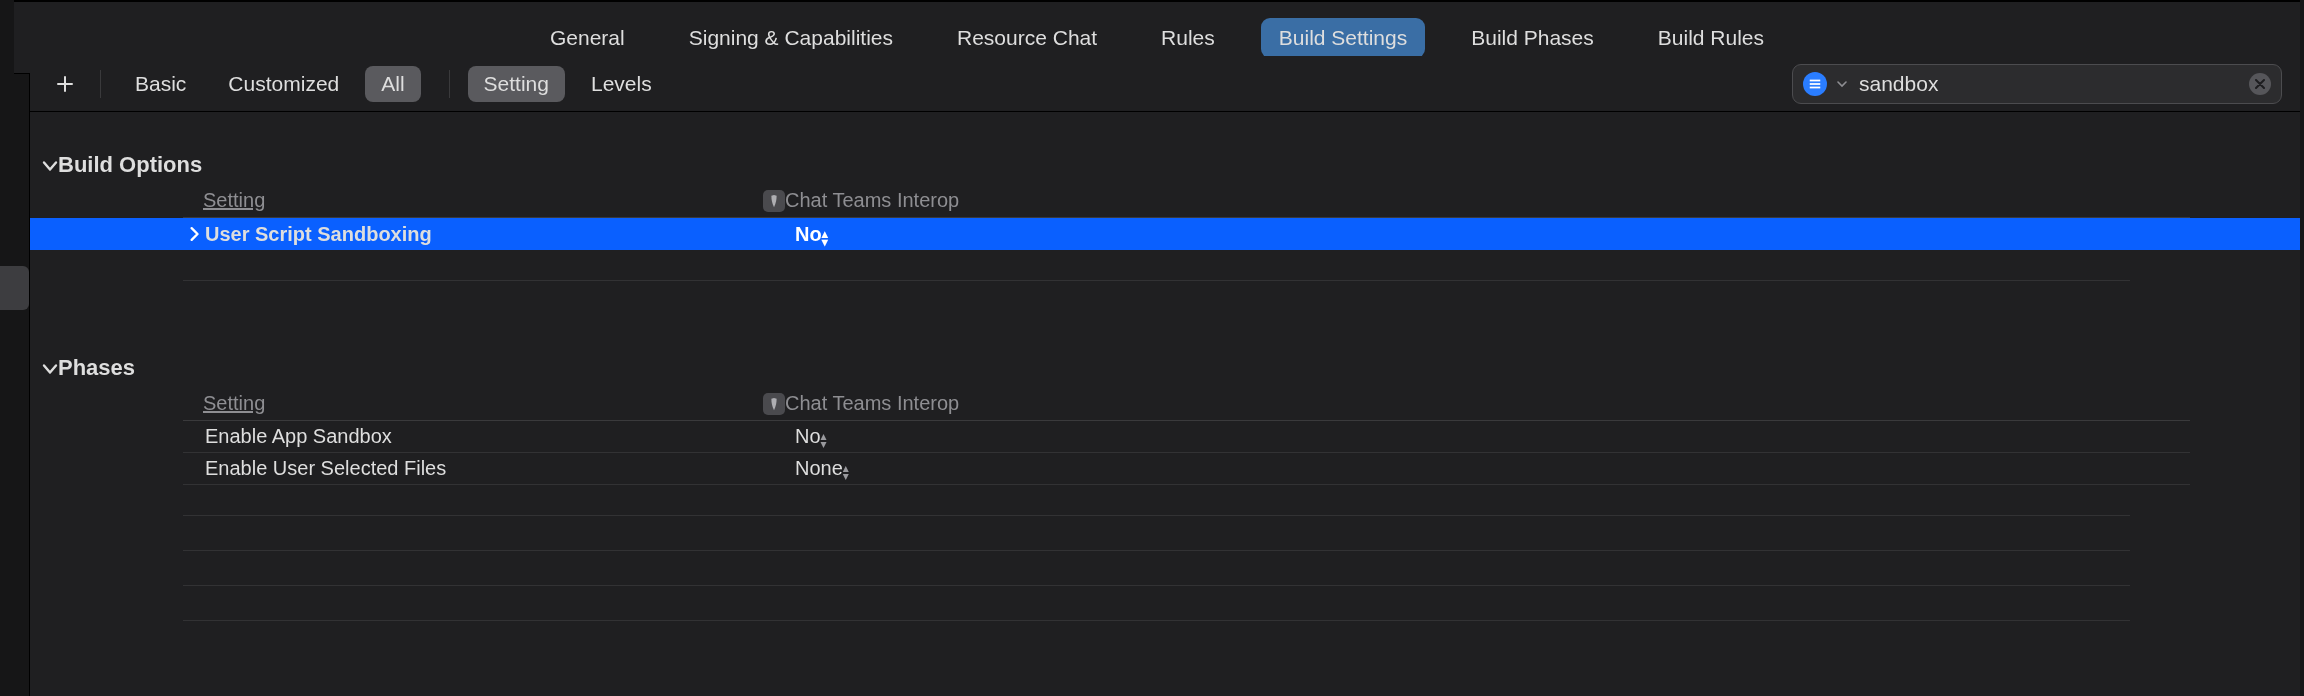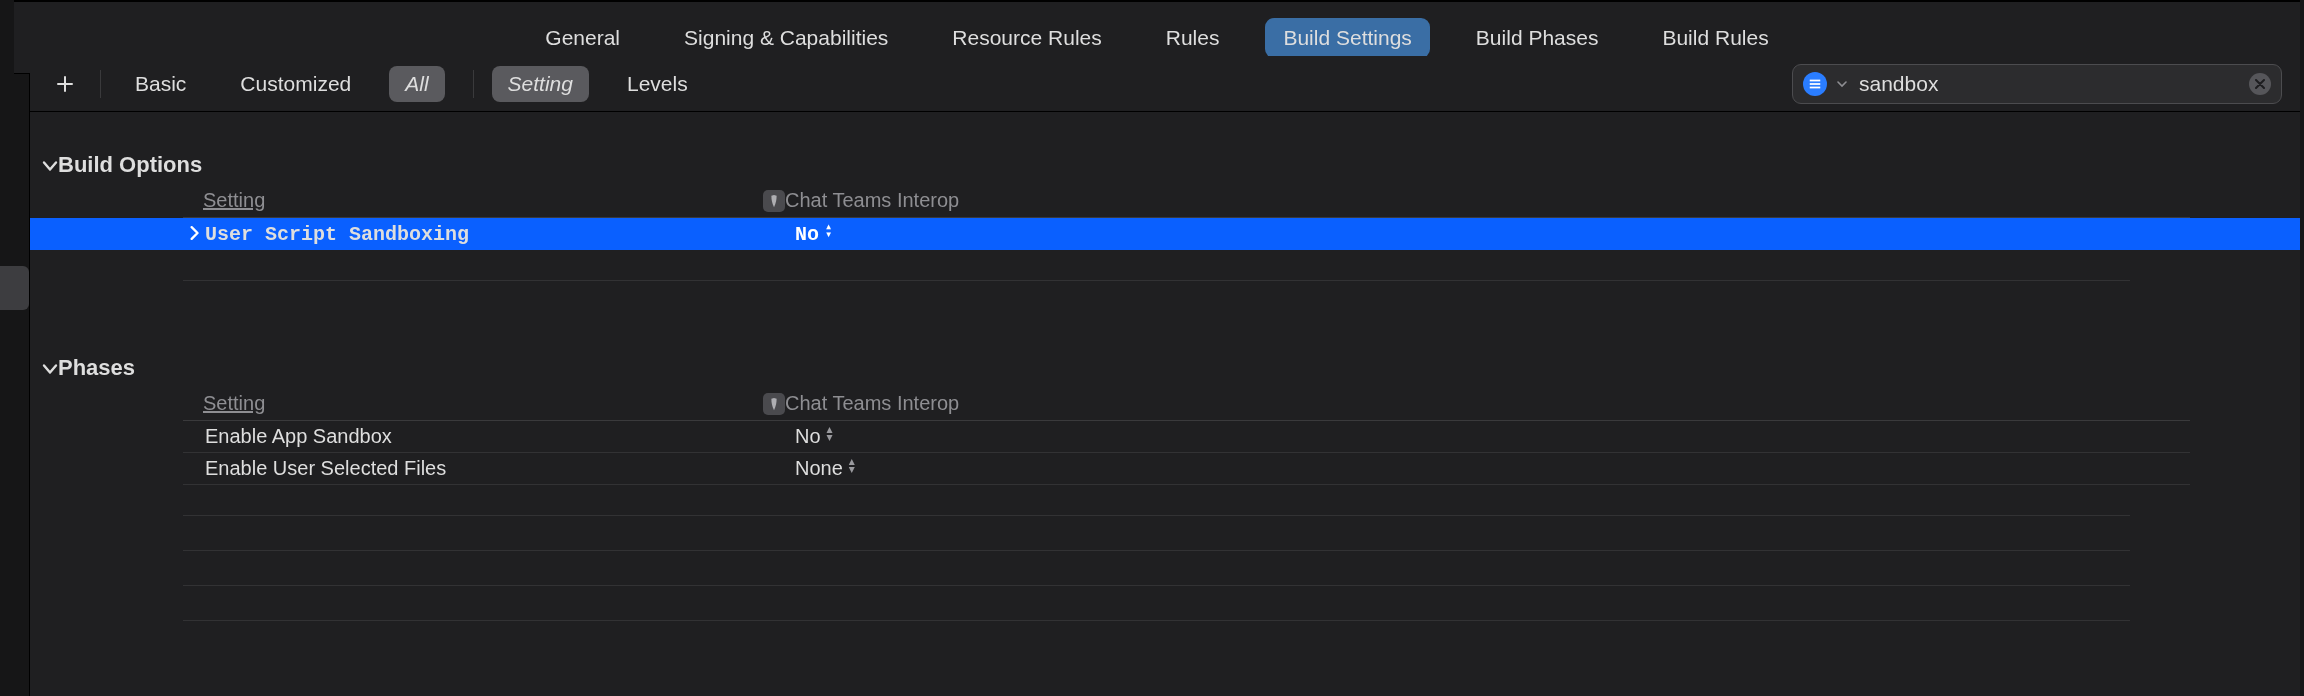--- a/index.html
+++ b/index.html
@@ -85,29 +85,29 @@
   .add-btn {
     width: 34px; height: 34px;
     display: flex; align-items: center; justify-content: center;
     color: var(--text);
   }
   .vsep {
     width: 1px; height: 28px;
     background: var(--divider);
     margin: 0 18px;
   }
-  .seg-group { display: flex; gap: 12px; align-items: center; }
+  .seg-group { display: flex; gap: 0; align-items: center; }
   .seg {
     padding: 6px 16px;
     border-radius: 8px;
     font-size: 21px;
     color: var(--text);
     margin-right: 10px;
   }
-  .seg.selected { background: var(--seg-selected); font-style: italic; }
+  .seg.selected { background: var(--seg-selected); }
   .search-wrap { margin-left: auto; }
   .search {
     display: flex;
     align-items: center;
     width: 490px; height: 40px;
     background: var(--search-bg);
     border: 1px solid #4c4c4f;
     border-radius: 9px;
     padding: 0 10px;
     gap: 10px;
@@ -182,51 +182,51 @@
   .row {
     display: flex;
     align-items: center;
     height: 32px;
     margin-left: 153px; margin-right: 110px;
     font-size: 20px;
   }
   .row.selected {
     background: var(--row-selected);
     margin-left: 0; margin-right: 0;
-    padding-left: 153px; padding-right: 110px; font-family: Liberation Mono, monospace;
+    padding-left: 153px; padding-right: 110px;
   }
   .row .indent { width: 0; flex:none; }
   .row .expander {
     width: 22px; text-align:center; flex:none;
     color: #e6e6e6;
   }
   .row .setting-name {
     flex: 0 0 590px;
   }
   .row.selected .setting-name { font-weight: 700; }
   .row .value {
-    display: flex; align-items: flex-start; gap: 6px;
+    display: flex; align-items: flex-end; 
   }
   .row.selected .value { font-weight: 700; color: #fff; }
   .stepper-arrows { font-size: 12px; line-height: 8px; color: currentColor; display:flex; flex-direction:column; }
   .spacer-rows { margin-left: 153px; margin-right: 170px; }
   .spacer-rows div { height: 35px; border-top: 1px solid #323234; }
 </style>
 </head>
 <body>
 
 <div class="left-gutter">
   <div class="gutter-knob"></div>
 </div>
 <div class="right-gutter"></div>
 
 <div class="top-tabs">
   <div class="top-tab">General</div>
   <div class="top-tab">Signing &amp; Capabilities</div>
-  <div class="top-tab">Resource Rules</div>
+  <div class="top-tab">Resource Chat</div>
   <div class="top-tab">Rules</div>
   <div class="top-tab selected">Build Settings</div>
   <div class="top-tab">Build Phases</div>
   <div class="top-tab">Build Rules</div>
 </div>
 
 <div class="filter-bar">
   <div class="add-btn">
     <svg width="20" height="20" viewBox="0 0 20 20">
         <path d="M10 3v14M3 10h14" stroke="#dedede" stroke-width="2" stroke-linecap="round"></path>

